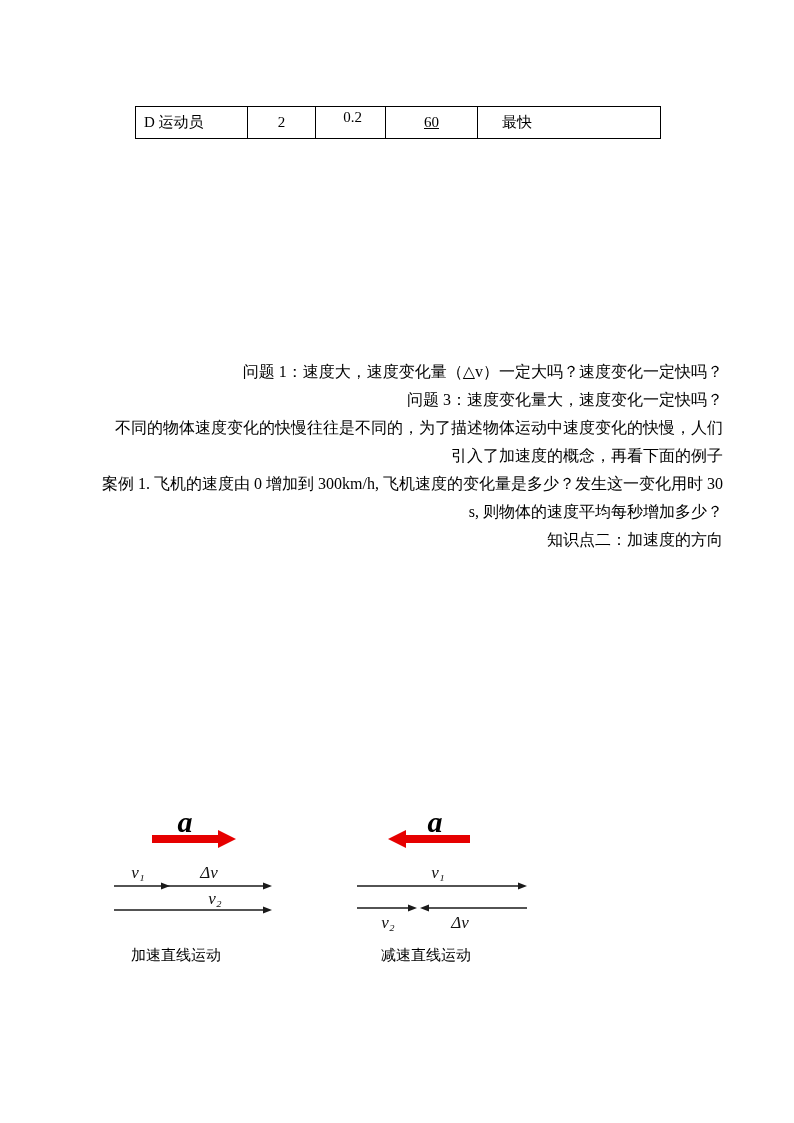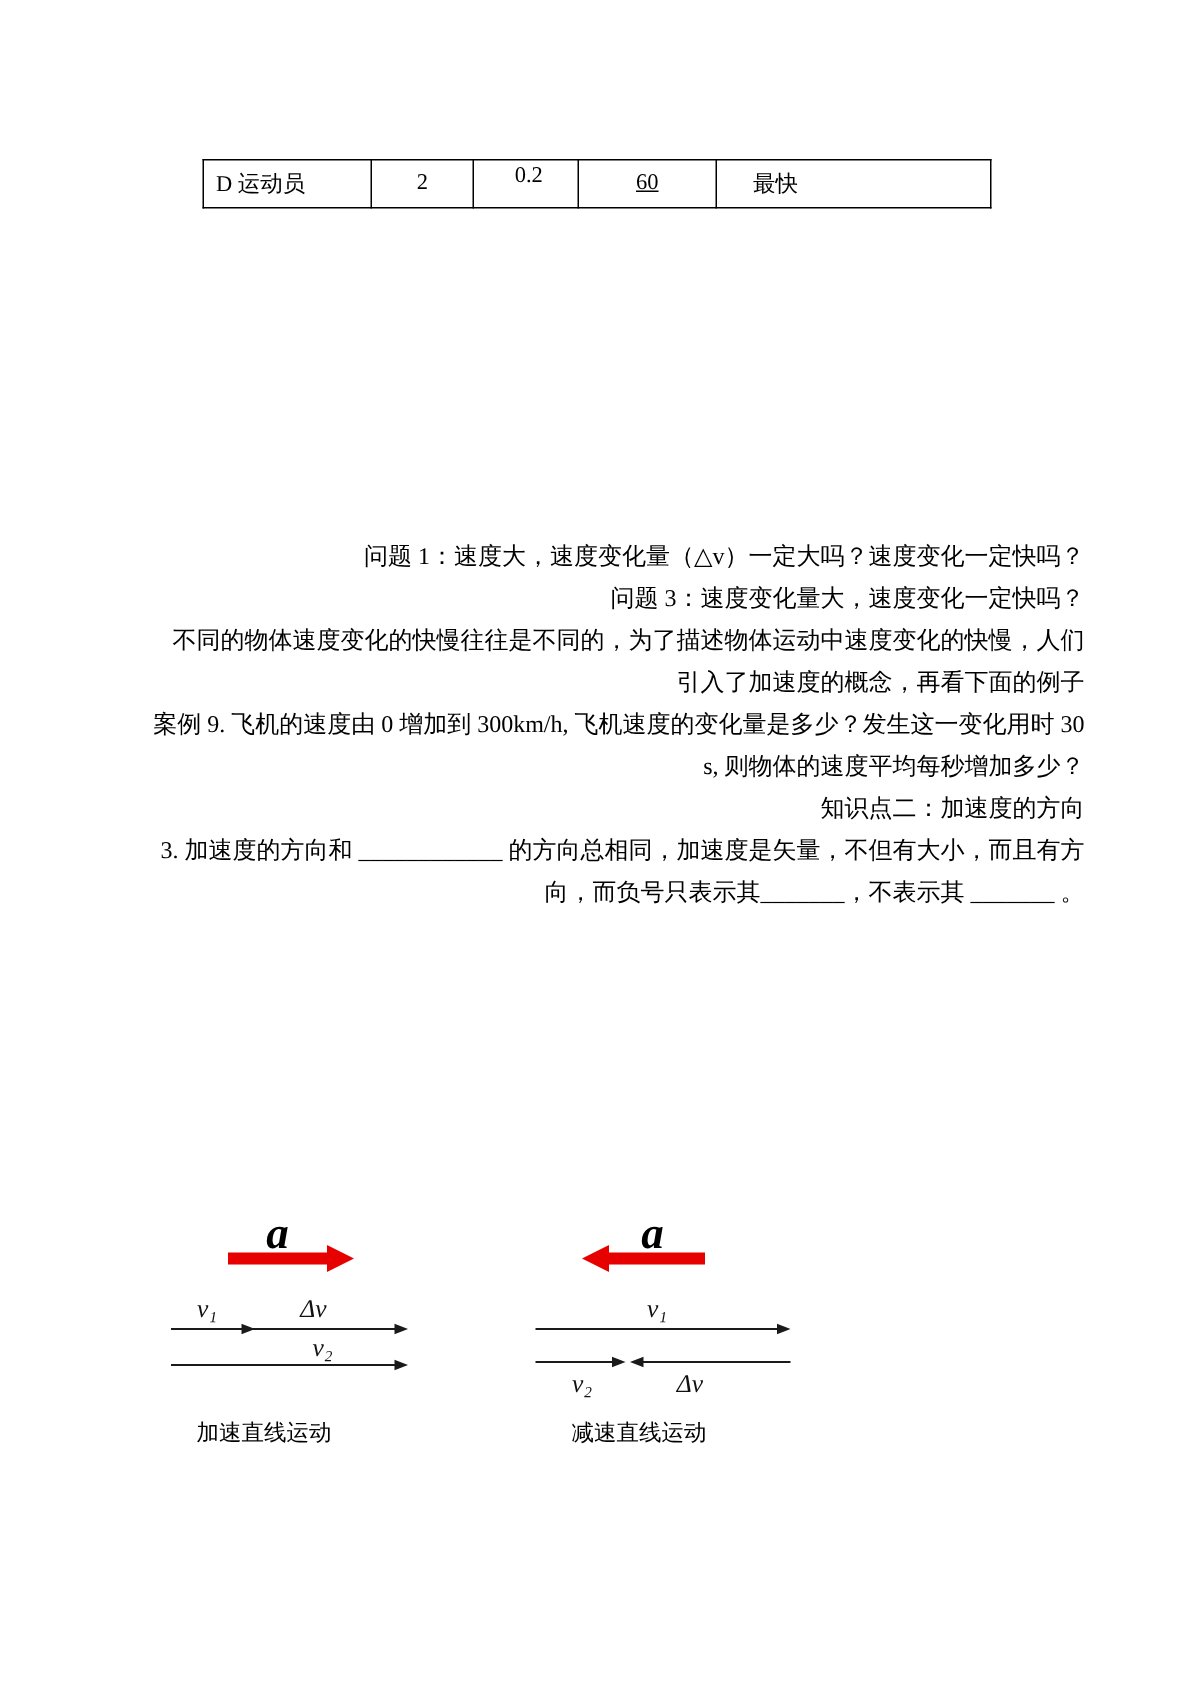--- a/index.html
+++ b/index.html
@@ -63,23 +63,22 @@
         <td class="c3">60</td>
         <td class="c4">最快</td>
       </tr>
     </tbody>
   </table>
 
   <div class="text-block">
     <p class="indent">问题 1：速度大，速度变化量（△v）一定大吗？速度变化一定快吗？</p>
     <p class="indent">问题 3：速度变化量大，速度变化一定快吗？</p>
     <p class="indent">不同的物体速度变化的快慢往往是不同的，为了描述物体运动中速度变化的快慢，人们引入了加速度的概念，再看下面的例子</p>
-    <p class="indent">案例 9. 飞机的速度由 0 增加到 300km/h, 飞机速度的变化量是多少？发生这一变化用时 30s, 则物体的速度平均每秒增加多少？</p>
+    <p class="indent">案例 1. 飞机的速度由 0 增加到 300km/h, 飞机速度的变化量是多少？发生这一变化用时 30s, 则物体的速度平均每秒增加多少？</p>
     <p>知识点二：加速度的方向</p>
-    <p class="indent">3. 加速度的方向和 ____________ 的方向总相同，加速度是矢量，不但有大小，而且有方向，而负号只表示其_______，不表示其 _______ 。</p>
   </div>
 
   <svg class="diagram" width="480" height="175" viewBox="0 0 480 175" xmlns="http://www.w3.org/2000/svg">
 
     <g>
       <text class="a-label" x="95" y="32">a</text>
       <line class="red-shaft" x1="62" y1="39" x2="128" y2="39"></line>
       <polygon class="red-head" points="128,30 146,39 128,48"></polygon>
 
       <text class="v-label" x="48" y="78">v₁</text>

